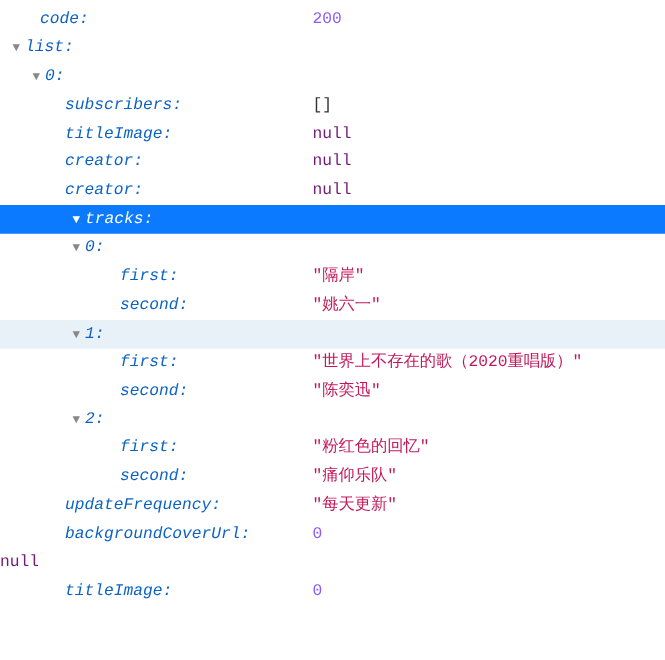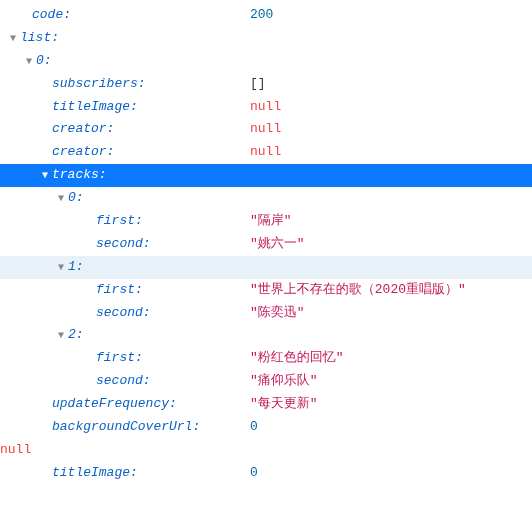--- a/index.html
+++ b/index.html
@@ -15,20 +15,21 @@
   }
   .row {
     display: flex;
     align-items: center;
     padding: 3px 0;
     white-space: nowrap;
   }
   .selected {
     background: #0b7aff;
     color: #fff;
+    padding-left: 16px;
   }
   .selected .key { color: #fff; }
   .highlight {
     background: #e8f0f8;
   }
   .toggle {
     display: inline-block;
     width: 10px;
     text-align: center;
     color: #888;
@@ -37,22 +38,22 @@
   }
   .selected .toggle { color: #fff; }
   .key {
     color: #0b62c4;
     font-style: italic;
   }
   .key-col {
     display: inline-block;
     min-width: 250px;
   }
-  .val-num { color: #0369a1; }
-  .val-null { color: #ef4444; }
+  .val-num { color: #8b5cf6; }
+  .val-null { color: #701a75; }
   .val-punct { color: #333; }
   .val-str { color: #c2185b; }
   .ind { display:inline-block; }
   .i1 { width: 20px; }
   .i3 { width: 52px; }
   .i5 { width: 96px; }
 </style>
 </head>
 <body>
 

